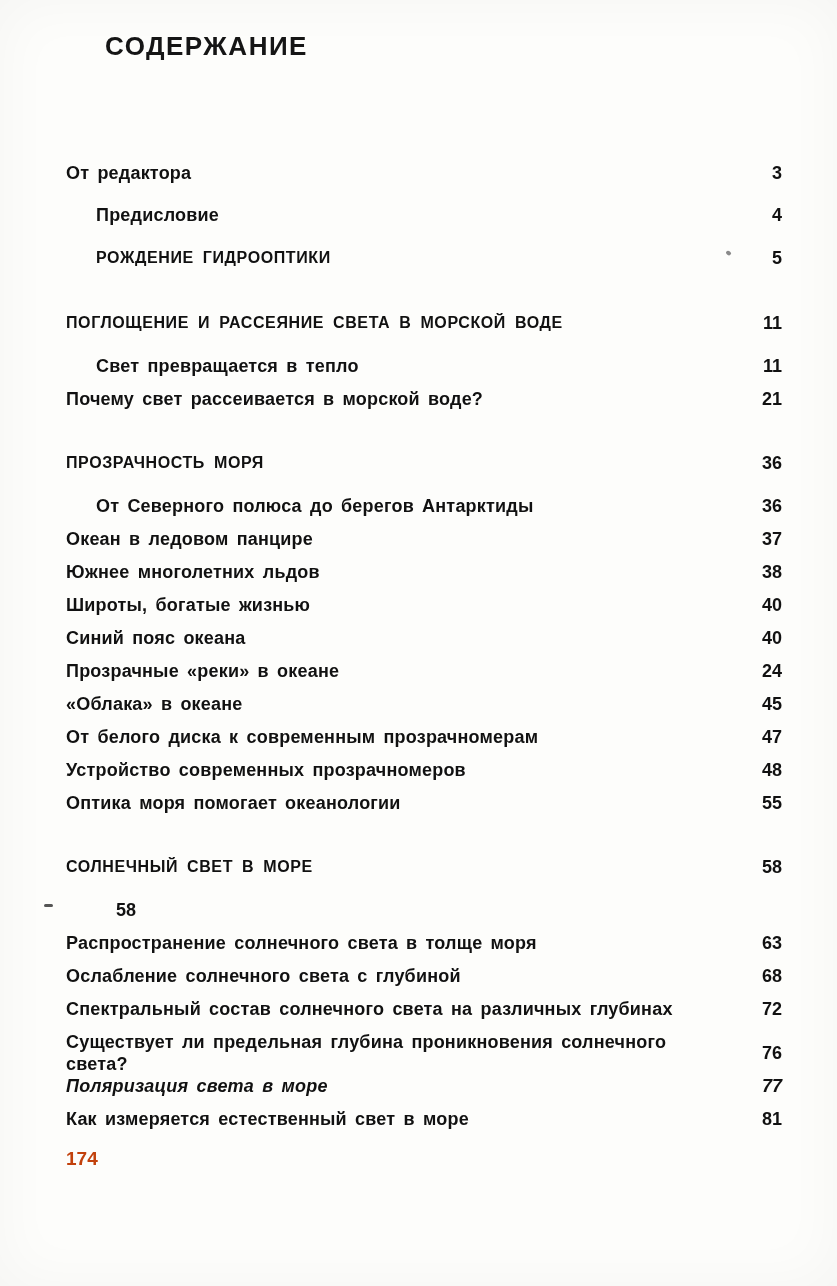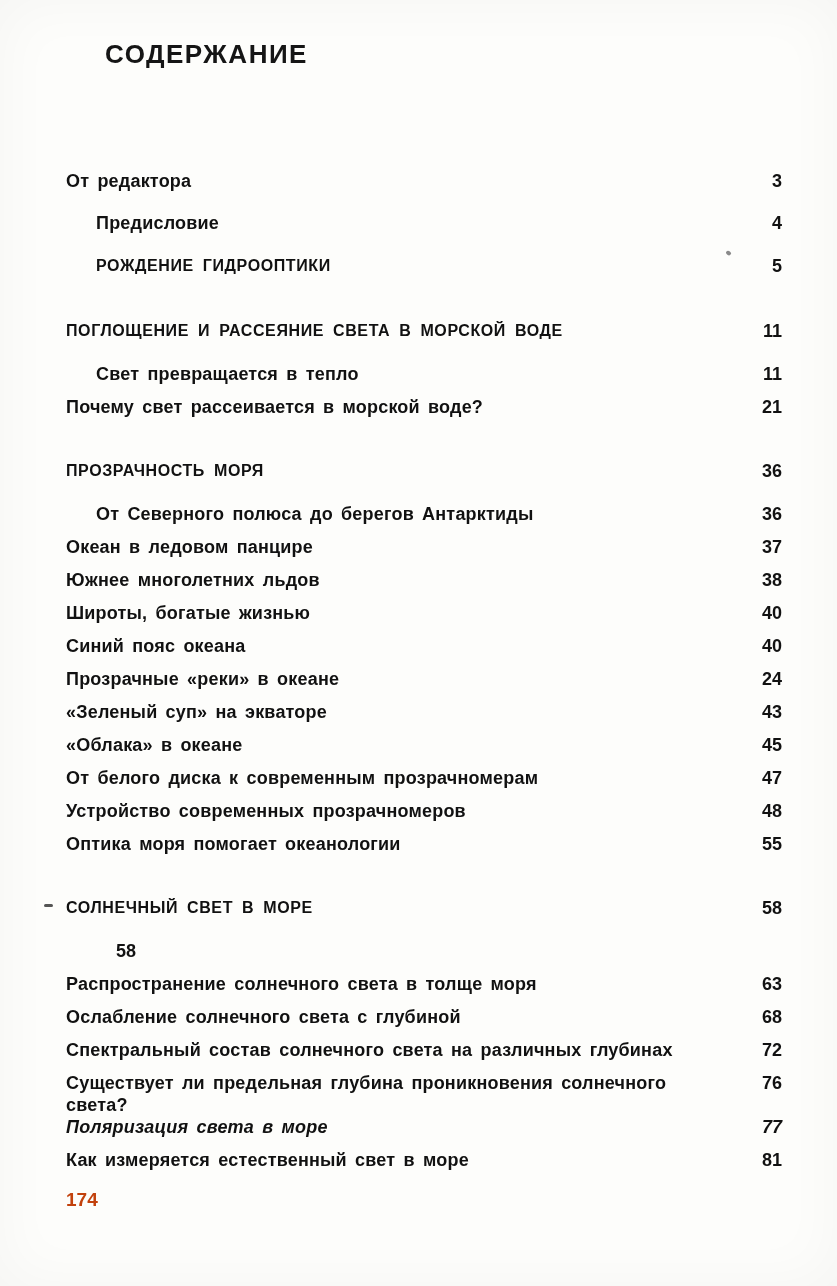--- a/index.html
+++ b/index.html
@@ -14,32 +14,32 @@
     margin: 0 auto;
     background: #fdfdfb;
     box-shadow: inset 0 0 60px rgba(0,0,0,0.035);
     font-family: "Liberation Sans", "DejaVu Sans", sans-serif;
     color: #111;
     box-sizing: border-box;
     padding: 30px 55px 0 66px;
     overflow: hidden;
   }
   .title {
-    margin: 8px 0 0 39px;
+    margin: 0 0 0 39px;
     font-size: 26px;
     line-height: 32px;
     font-weight: 700;
     letter-spacing: 1.5px;
     color: #151515;
   }
   .toc { display: block; }
   .row {
     display: flex;
     justify-content: space-between;
-    align-items: flex-start;
+    align-items: center;
   }
   .row .label {
     font-size: 18px;
     line-height: 22px;
     font-weight: 700;
     word-spacing: 3px;
     letter-spacing: 0.2px;
     white-space: pre-line;
     max-width: 660px;
   }
@@ -150,24 +150,20 @@
   <div class="row row--entry sp-norm">
     <span class="label">Синий пояс океана</span>
     <span class="pagenum">40</span>
   </div>
 
   <div class="row row--entry sp-norm">
     <span class="label">Прозрачные «реки» в океане</span>
     <span class="pagenum">24</span>
   </div>
 
-  <div class="row row--entry sp-norm">
-    <span class="label">«Зеленый суп» на экваторе</span>
-    <span class="pagenum">43</span>
-  </div>
 
   <div class="row row--entry sp-norm">
     <span class="label">«Облака» в океане</span>
     <span class="pagenum">45</span>
   </div>
 
   <div class="row row--entry sp-norm">
     <span class="label">От белого диска к современным прозрачномерам</span>
     <span class="pagenum">47</span>
   </div>

